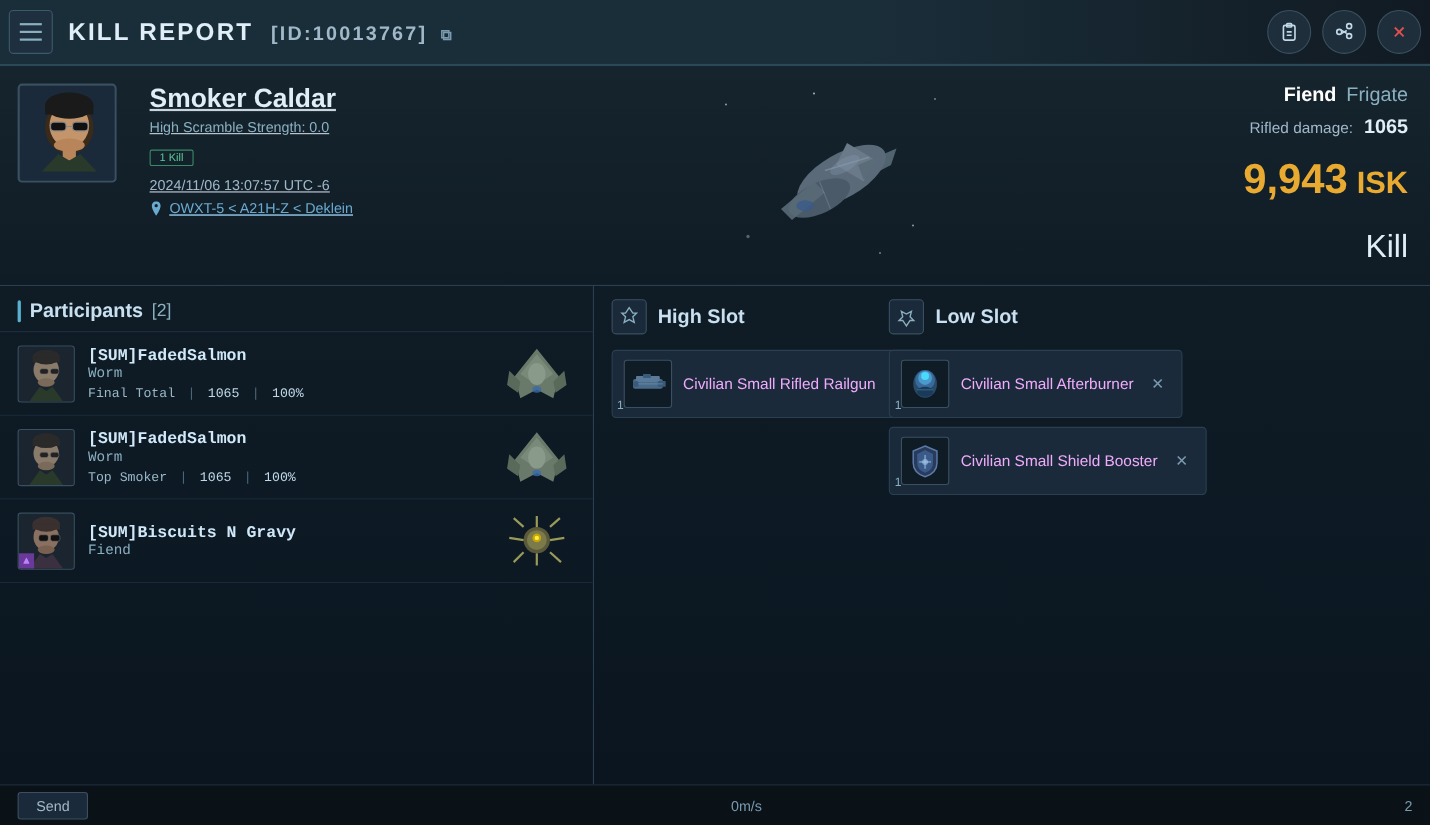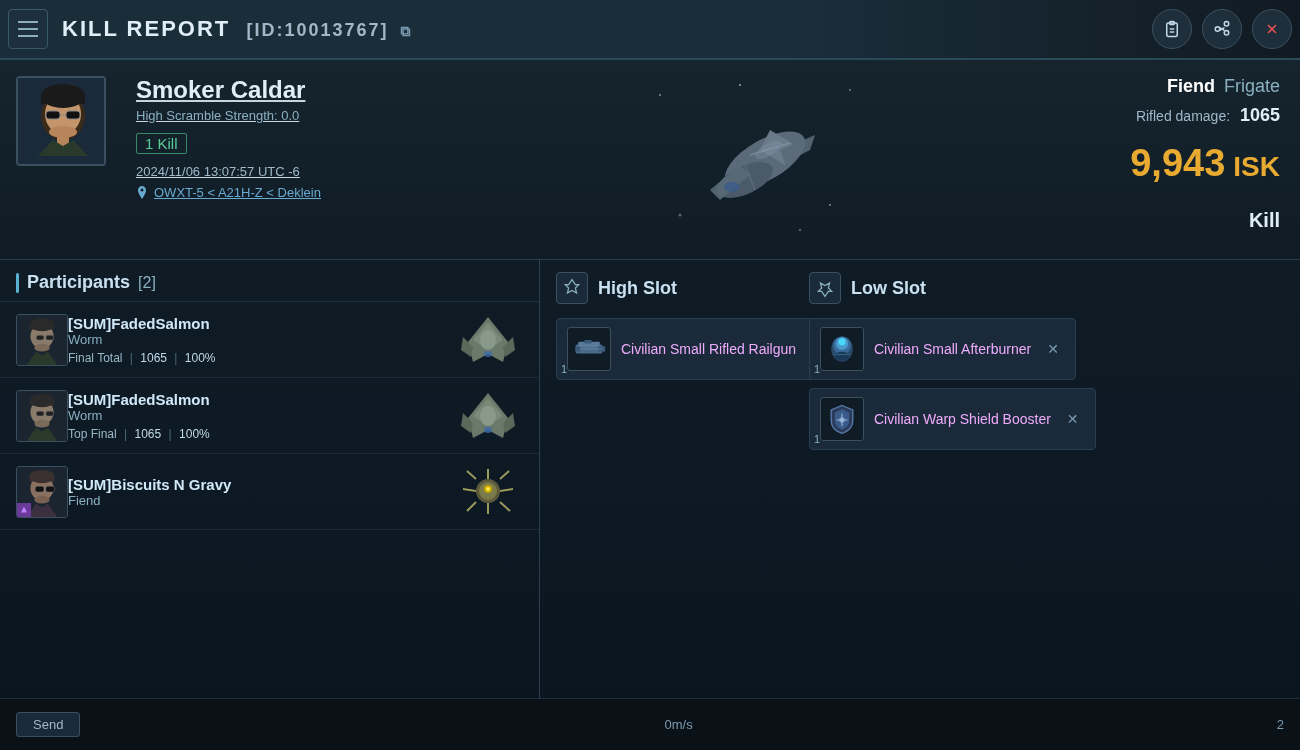--- a/index.html
+++ b/index.html
@@ -142,21 +142,21 @@
     }
     .warp-scramble {
       font-size: 13px;
       color: #8ab0c0;
       margin-bottom: 10px;
     }
     .kill-badge {
       display: inline-block;
       border: 1px solid #3a8a6a;
       color: #5acc99;
-      font-size: 15px;
+      font-size: 10px;
       padding: 1px 8px;
       border-radius: 2px;
       margin-bottom: 10px;
     }
     .timestamp {
       font-size: 13px;
       color: #a0b8c8;
       margin-bottom: 6px;
     }
     .location {
@@ -208,22 +208,22 @@
       color: #e8aa30;
       text-align: right;
       margin-top: 6px;
     }
     .isk-label {
       font-size: 28px;
       color: #e8aa30;
       margin-left: 6px;
     }
     .kill-label {
-      font-size: 20px;
-      font-weight: bold;
+      font-size: 29px;
+      font-weight: normal;
       color: #e0eef8;
       text-align: right;
       margin-top: 20px;
     }
 
     
     .bottom-panels {
       display: flex;
       flex: 1;
       overflow: hidden;
@@ -267,21 +267,23 @@
     }
     .participants-list::-webkit-scrollbar { width: 4px; }
     .participants-list::-webkit-scrollbar-track { background: #0a1520; }
     .participants-list::-webkit-scrollbar-thumb { background: #3a5060; }
 
     .participant-item {
       display: flex;
       align-items: center;
       padding: 10px 16px;
       border-bottom: 1px solid #1a2a3a;
+      gap: 12px;
       cursor: pointer;
+      font-family: Liberation Mono, monospace;
     }
 
     .participant-avatar {
       width: 52px;
       height: 52px;
       background: #1a2a3a;
       border: 1px solid #3a5060;
       border-radius: 3px;
       flex-shrink: 0;
       display: flex;
@@ -416,21 +418,21 @@
     .slot-item-close {
       margin-left: auto;
       color: #7a9ab0;
       font-size: 14px;
       cursor: pointer;
       padding: 2px 6px;
     }
 
     
     .bottom-bar {
-      height: 52px;
+      height: 37px;
       background: #0a1218;
       border-top: 1px solid #1e3040;
       display: flex;
       align-items: center;
       justify-content: space-between;
       padding: 0 16px;
     }
     .bottom-bar-actions {
       display: flex;
       gap: 8px;
@@ -643,21 +645,21 @@
                 <rect x="20" y="21" width="8" height="5" rx="2" fill="#222" stroke="#777" stroke-width="0.5"></rect>
                 <rect x="30" y="21" width="8" height="5" rx="2" fill="#222" stroke="#777" stroke-width="0.5"></rect>
                 <ellipse cx="26" cy="34" rx="8" ry="4" fill="#7a6a5a"></ellipse>
                 <path d="M10 52 L20 38 L26 42 L32 38 L42 52 Z" fill="#2a3a2a"></path>
               </svg>
             </div>
             <div class="participant-info">
               <div class="participant-name">[SUM]FadedSalmon</div>
               <div class="participant-ship">Worm</div>
               <div class="participant-stats">
-                <span class="stat-label">Top Final</span>
+                <span class="stat-label">Top Smoker</span>
                 <span style="margin: 0 4px; color:#4a6a7a;">|</span>
                 <span class="stat-value">1065</span>
                 <span style="margin: 0 4px; color:#4a6a7a;">|</span>
                 <span class="stat-value">100%</span>
               </div>
             </div>
             <div class="participant-ship-img">
               <svg viewBox="0 0 70 55" width="70" height="55">
                 <polygon points="35,5 55,30 50,50 35,42 20,50 15,30" fill="#6a7a6a"></polygon>
                 <polygon points="35,10 50,28 35,38 20,28" fill="#7a8a7a"></polygon>
@@ -779,21 +781,21 @@
                 <svg viewBox="0 0 40 40" width="36" height="36">
 
                   <path d="M20 5 L32 10 L32 22 Q32 32 20 36 Q8 32 8 22 L8 10 Z" fill="#2a3a5a" stroke="#5a7aaa" stroke-width="1.5"></path>
                   <path d="M20 9 L28 13 L28 22 Q28 29 20 32 Q12 29 12 22 L12 13 Z" fill="#3a5a8a"></path>
 
                   <line x1="20" y1="14" x2="20" y2="28" stroke="#88aacc" stroke-width="2" opacity="0.7"></line>
                   <line x1="14" y1="21" x2="26" y2="21" stroke="#88aacc" stroke-width="2" opacity="0.7"></line>
                   <circle cx="20" cy="21" r="3" fill="#aaccee" opacity="0.6"></circle>
                 </svg>
               </div>
-              <span class="slot-item-name">Civilian Warp Shield Booster</span>
+              <span class="slot-item-name">Civilian Small Shield Booster</span>
               <span class="slot-item-close">✕</span>
             </div>
           </div>
         </div>
 
       </div>
     </div>
 
     <div class="bottom-bar">
       <div class="bottom-bar-actions">

